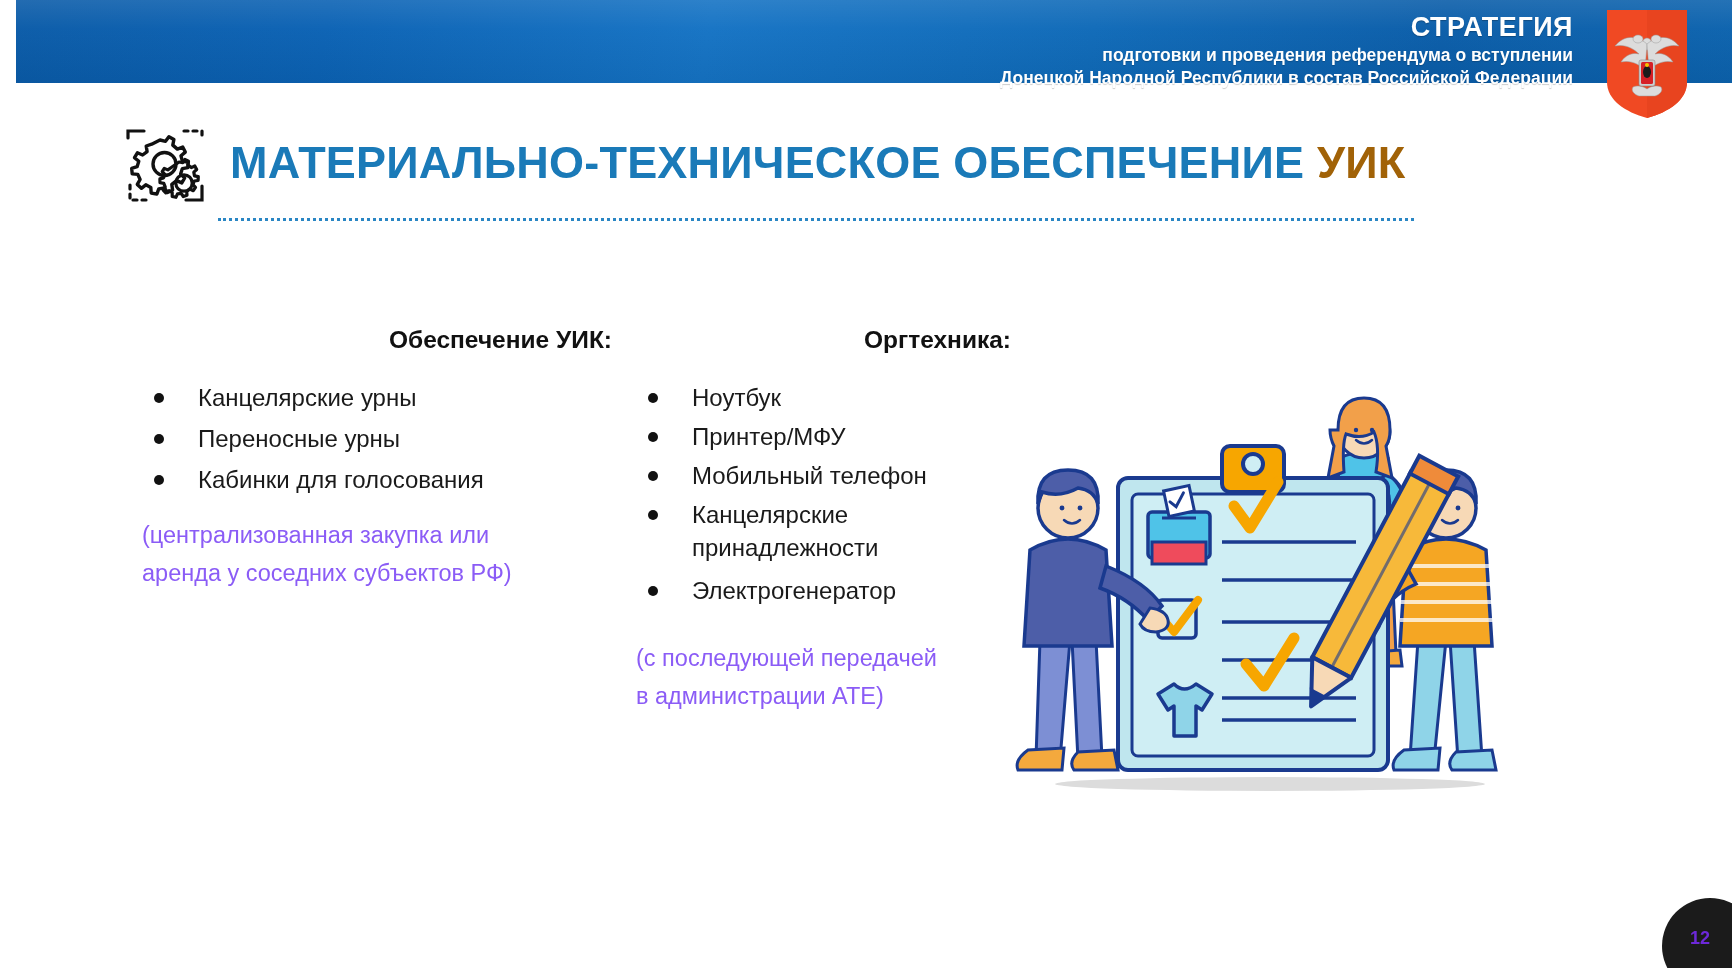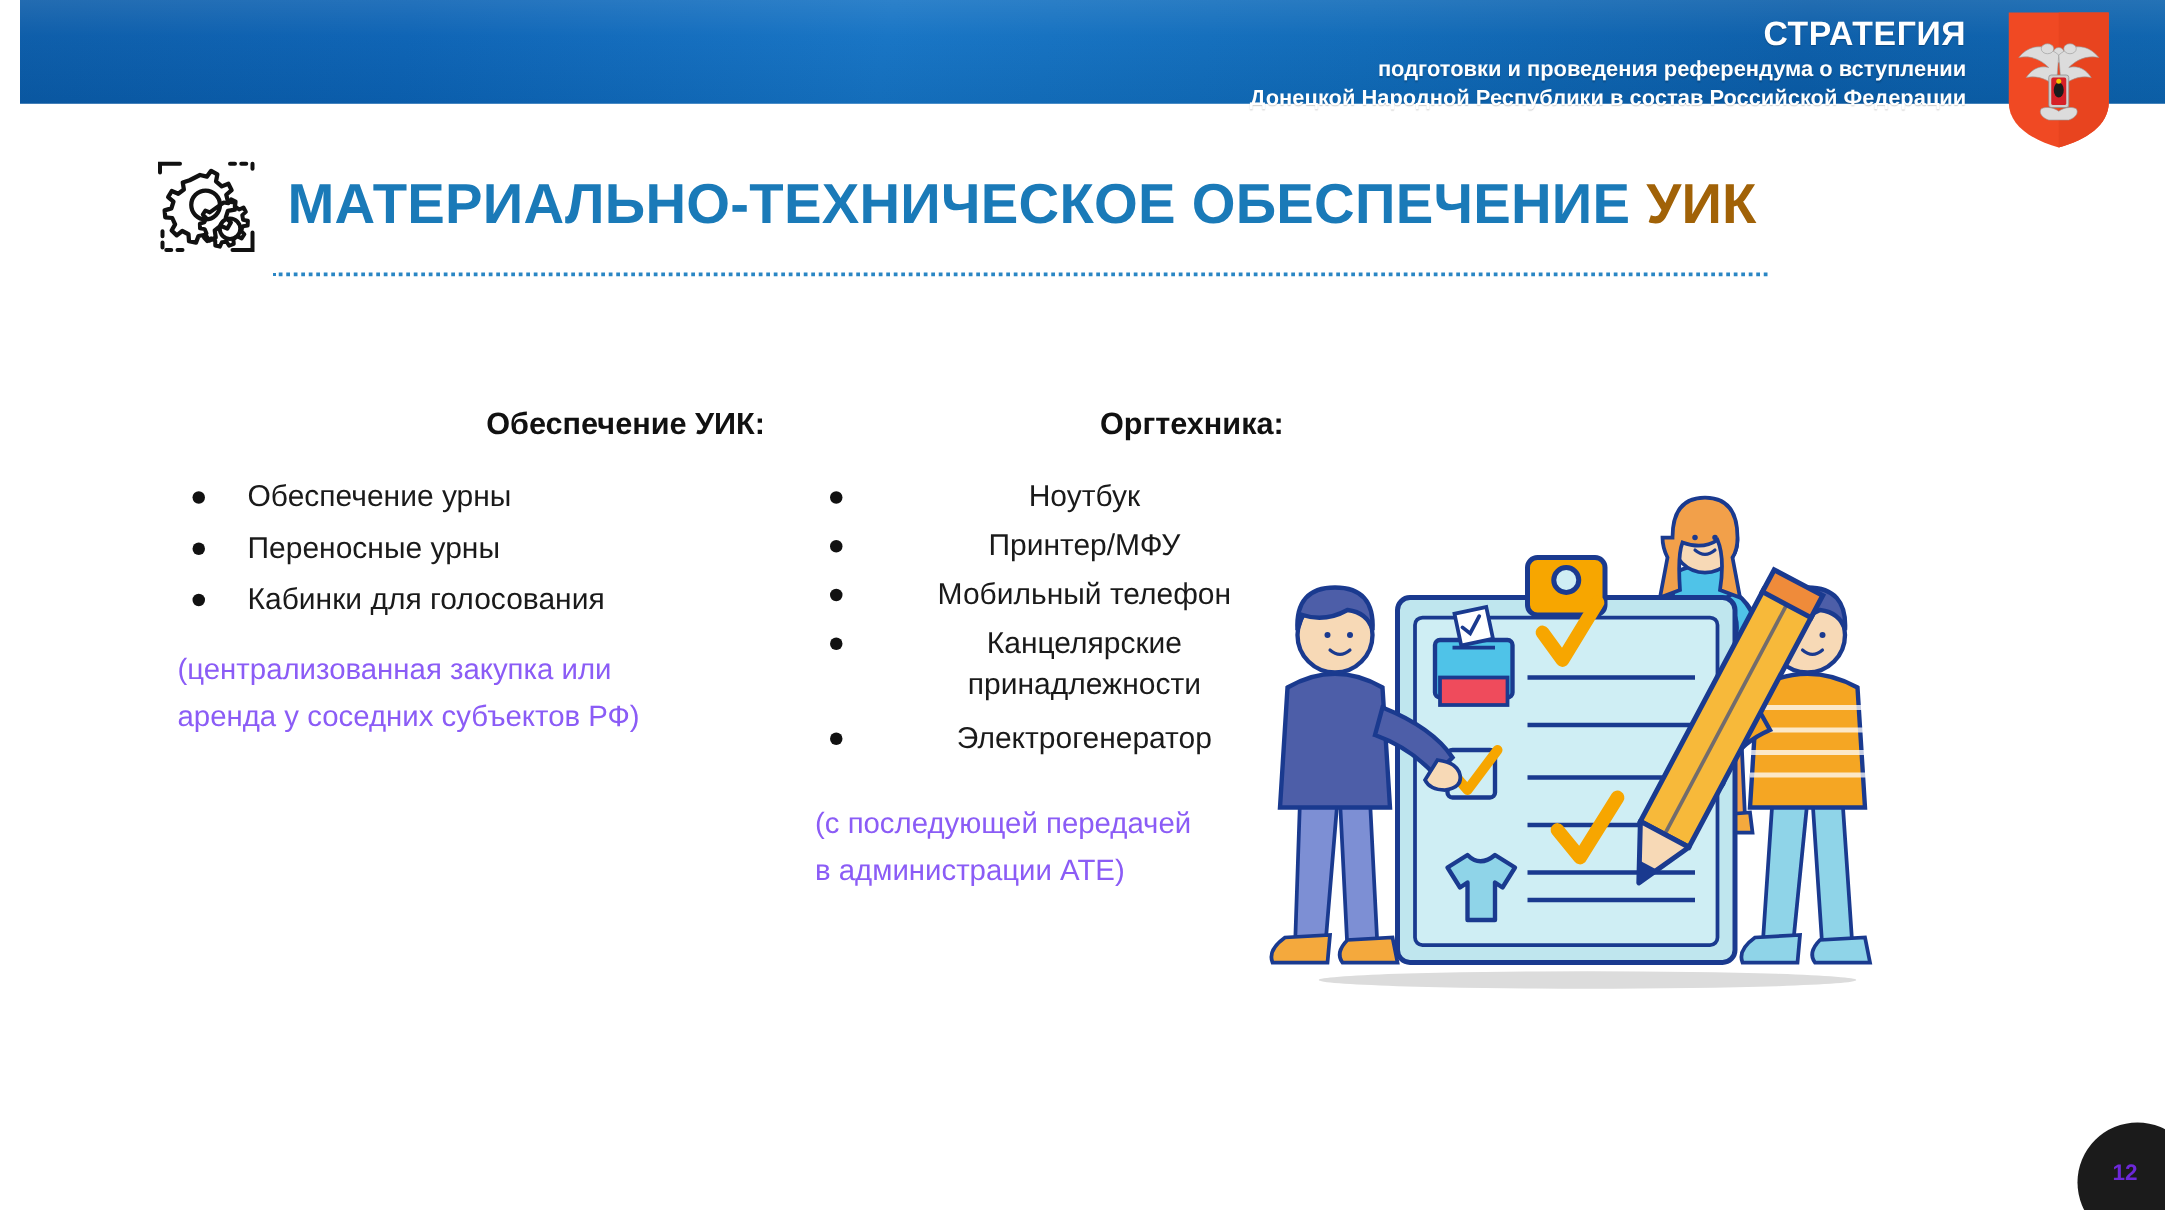--- a/index.html
+++ b/index.html
@@ -51,39 +51,39 @@
   }
   .slide-title .accent { color:#a16207; }
   .title-underline {
     position:absolute; left:218px; top:218px; width:1196px; height:0;
     border-top:3px dotted #2a86c4;
   }
 
   
   .col { position:absolute; }
   .col-left  { left:142px; top:325px; width:470px; }
-  .col-right { left:652px; top:325px; width:375px; }
+  .col-right { left:636px; top:325px; width:375px; }
 
   .col-head {
     font-size:24.5px; font-weight:bold; color:#111111; line-height:30px;
     margin-bottom:26px;
     text-align:right;
   }
   ul.bullets { list-style:none; }
   ul.bullets li {
     position:relative; padding-left:56px;
     font-size:24px; color:#1a1a1a; line-height:33px;
     margin-bottom:8px;
   }
   ul.bullets li .dot {
     position:absolute; left:12px; top:12px; width:10px; height:10px;
     background:#111; border-radius:50%;
   }
   .col-left ul.bullets li { margin-bottom:8px; }
-  .col-right ul.bullets li { margin-bottom:6px;text-align:center; }
+  .col-right ul.bullets li { margin-bottom:6px; }
 
   .note {
     font-size:23.5px; color:#8b5cf6; line-height:38px; margin-top:20px;
   }
   .col-right .note { margin-top:32px; }
 
   
   .illustration {
     position:absolute; left:1000px; top:250px; width:540px; height:560px;
   }
@@ -154,21 +154,21 @@
     <span class="accent">УИК</span>
   </div>
 </div>
 <div class="title-underline"></div>
 
 <div class="col col-left">
   <div class="col-head">Обеспечение УИК:</div>
   <ul class="bullets">
     <li>
       <span class="dot"></span>
-      <span>Обеспечение урны</span>
+      <span>Канцелярские урны</span>
     </li>
     <li>
       <span class="dot"></span>
       <span>Переносные урны</span>
     </li>
     <li>
       <span class="dot"></span>
       <span>Кабинки для голосования</span>
     </li>
   </ul>

